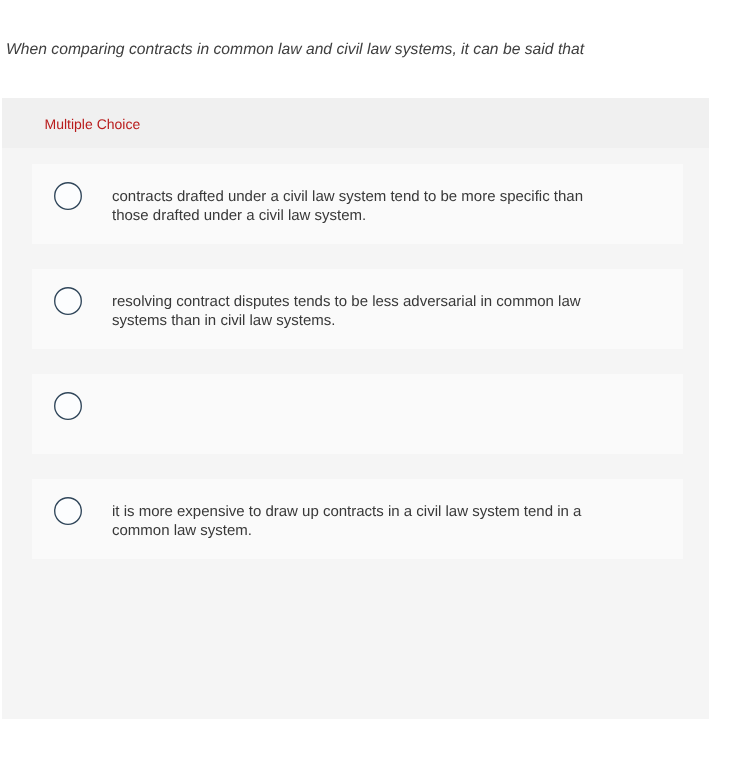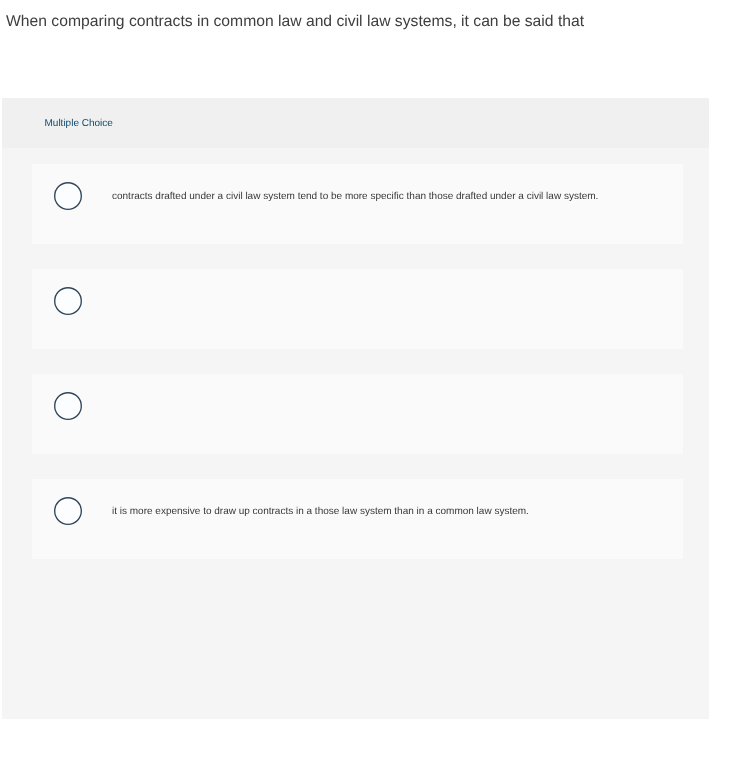--- a/index.html
+++ b/index.html
@@ -12,48 +12,49 @@
     font-family: "Liberation Sans", sans-serif;
     -webkit-font-smoothing: antialiased;
     text-rendering: geometricPrecision;
   }
   .page { position: relative; width: 738px; height: 769px; overflow: hidden; background:#fff; }
   * { -webkit-font-smoothing: antialiased; }
 
   .question-stem {
     position: absolute;
     left: 6px;
-    top: 11px;
+    top: 39px;
     width: 720px;
     font-size: 15.7px;
     line-height: 21px;
     color: #3e3e3e;
     white-space: nowrap;
+    font-style: italic;
   }
 
   .mc-panel {
     position: absolute;
     left: 2px;
     top: 98px;
     width: 706.5px;
     height: 621px;
     background: #f5f5f5;
   }
 
   .mc-header {
     height: 50px;
     background: #f0f0f0;
     position: relative;
   }
   .mc-header-label {
     position: absolute;
     left: 42.5px;
     top: 17.0px;
-    font-size: 10px;
-    color: #0c4a6e;
+    font-size: 14px;
+    color: #b91c1c;
     line-height: 18px;
   }
 
   .options {
     position: absolute;
     left: 29.5px;
     top: 66.3px;
     width: 651px;
   }
 
@@ -77,21 +78,21 @@
     fill: #fcfdfe;
     stroke: #2f4559;
     stroke-width: 1.35;
   }
 
   .option-text {
     position: absolute;
     left: 80.5px;
     top: 24.2px;
     width: 494px;
-    font-size: 10px;
+    font-size: 15px;
     line-height: 18.2px;
     color: #383838;
   }
 </style>
 </head>
 <body>
 
 <div class="page">
   <div class="question-stem">When comparing contracts in common law and civil law systems, it can be said that</div>
 
@@ -104,27 +105,28 @@
     <div class="option">
           <svg class="radio" viewBox="0 0 28 28" width="28" height="28" aria-checked="false">
             <circle cx="14" cy="14" r="13.3"></circle>
           </svg>
           <div class="option-text">contracts drafted under a civil law system tend to be more specific than those drafted under a civil law system.</div>
         </div>
         <div class="option">
           <svg class="radio" viewBox="0 0 28 28" width="28" height="28" aria-checked="false">
             <circle cx="14" cy="14" r="13.3"></circle>
           </svg>
+          <div class="option-text">resolving contract disputes tends to be less adversarial in common law systems than in civil law systems.</div>
         </div>
         <div class="option">
           <svg class="radio" viewBox="0 0 28 28" width="28" height="28" aria-checked="false">
             <circle cx="14" cy="14" r="13.3"></circle>
           </svg>
         </div>
         <div class="option">
           <svg class="radio" viewBox="0 0 28 28" width="28" height="28" aria-checked="false">
             <circle cx="14" cy="14" r="13.3"></circle>
           </svg>
-          <div class="option-text">it is more expensive to draw up contracts in a those law system than in a common law system.</div>
+          <div class="option-text">it is more expensive to draw up contracts in a civil law system tend in a common law system.</div>
         </div>
       </div>
   </div>
 </div>
 
 </body></html>

